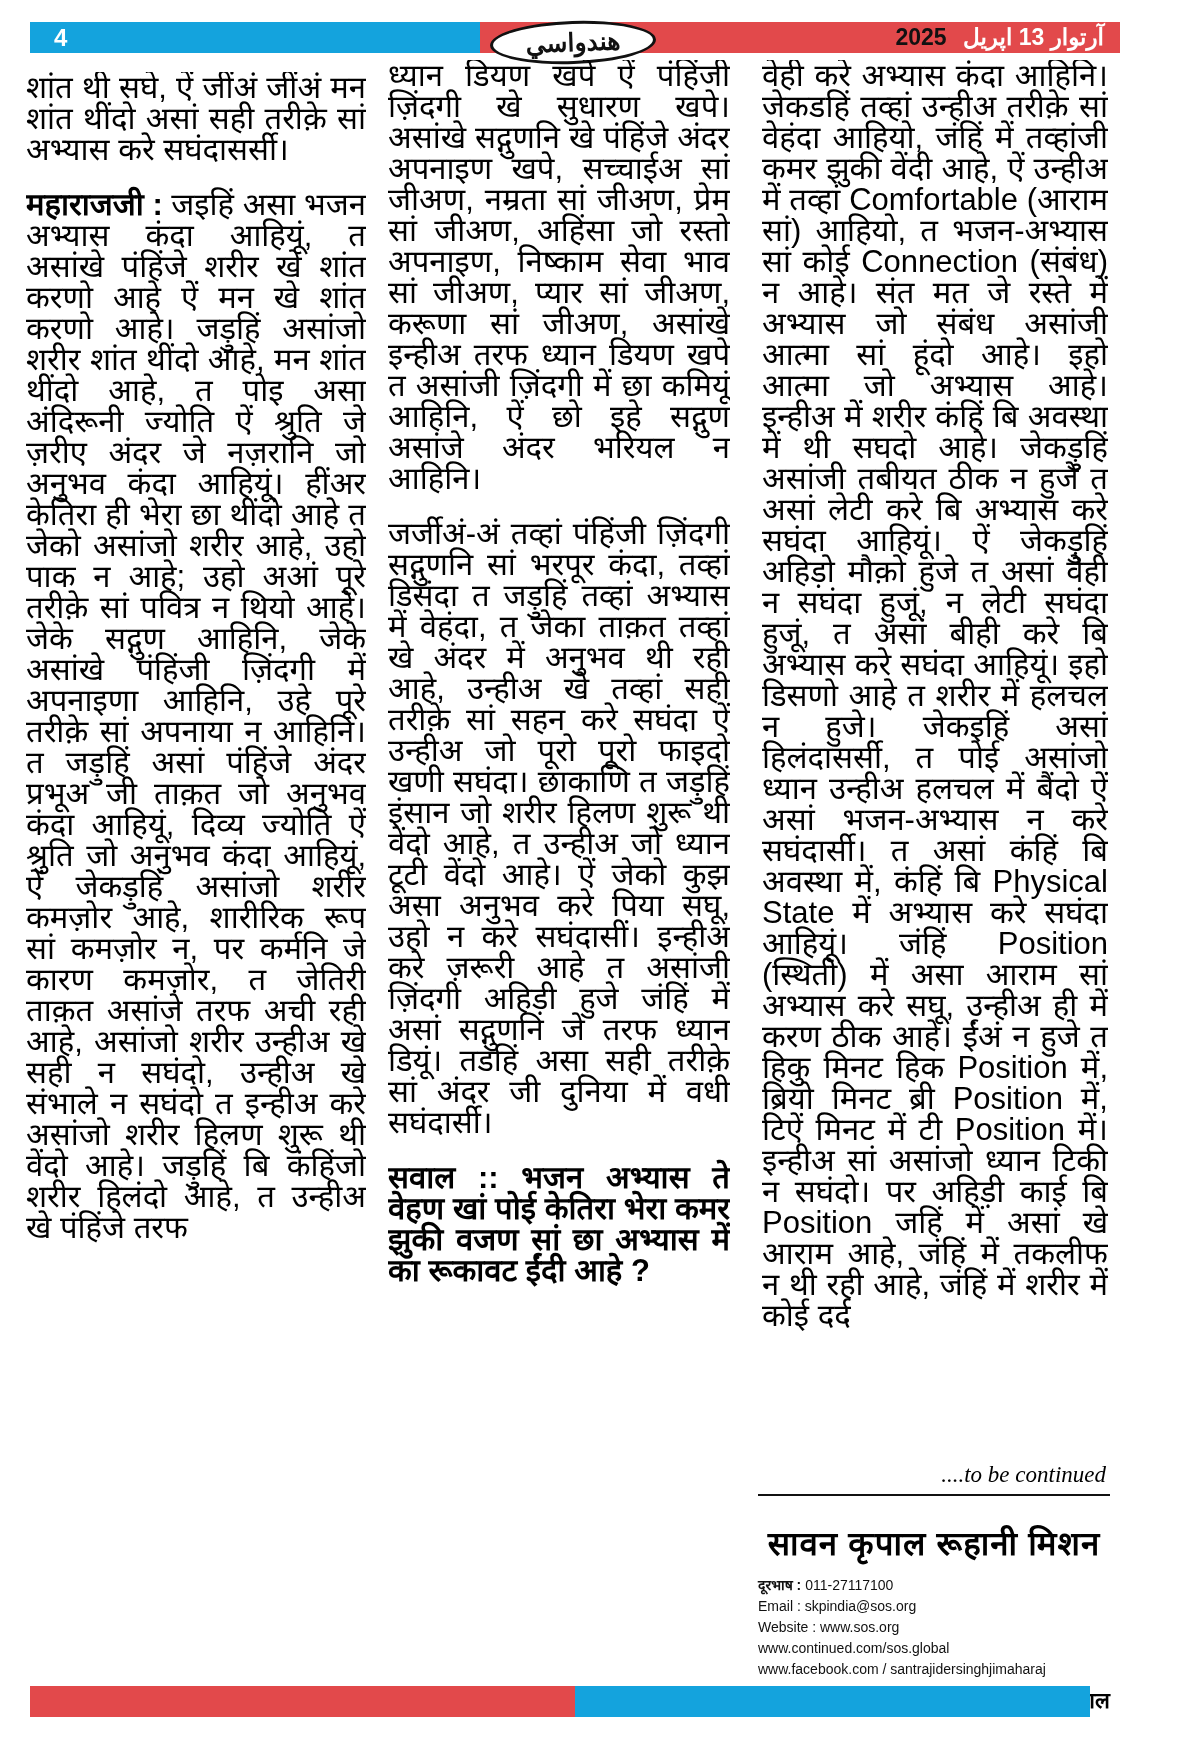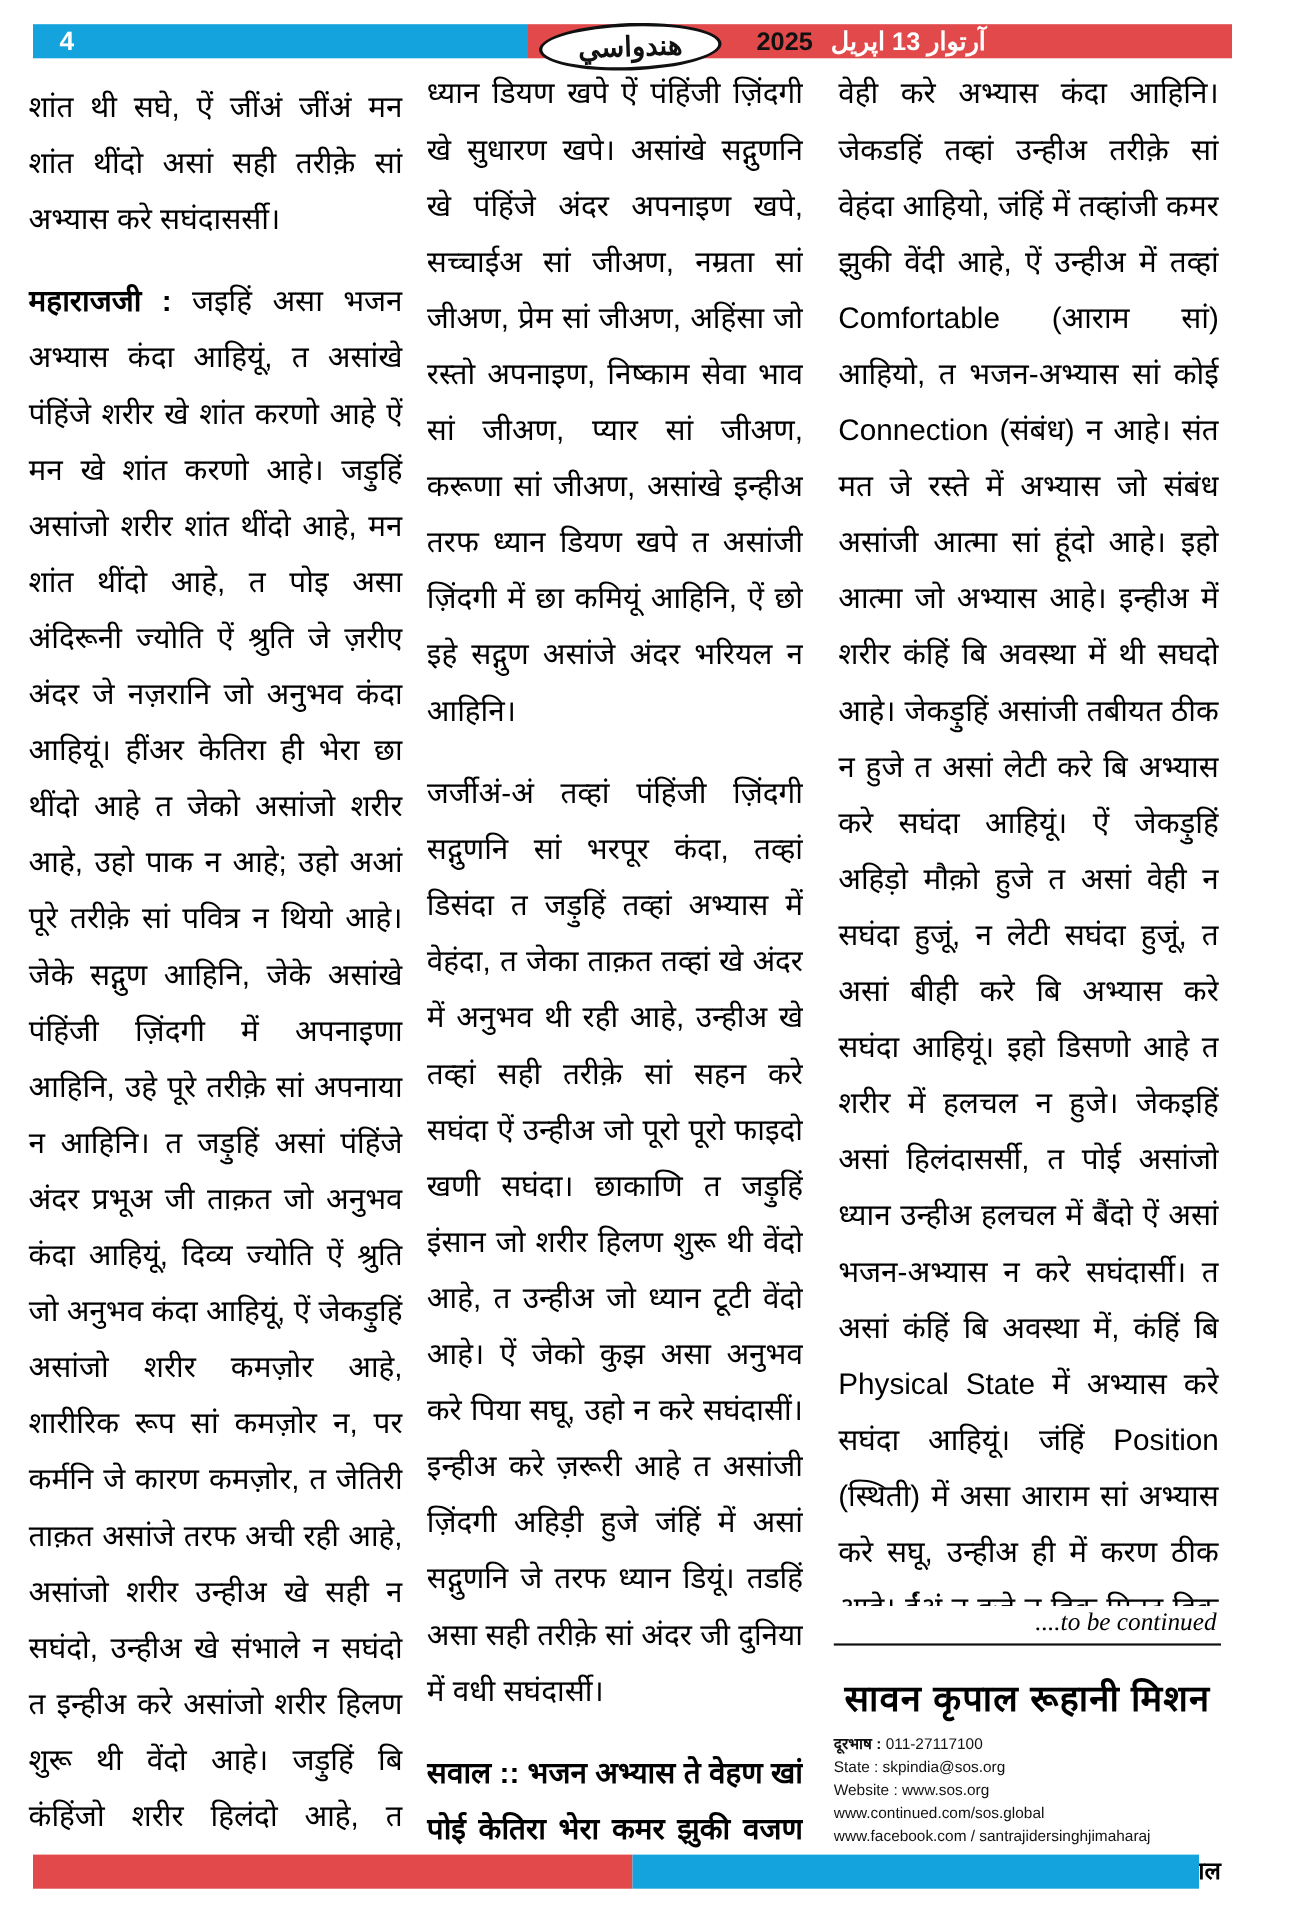--- a/index.html
+++ b/index.html
@@ -4,34 +4,34 @@
 <style>
   html,body{margin:0;padding:0;}
   body{
     width:1180px;height:1744px;background:#ffffff;position:relative;
     font-family:"Liberation Sans", sans-serif;color:#000;overflow:hidden;
   }
   
   .header-bar{position:absolute;left:30px;top:22px;width:1090px;height:31px;display:flex;}
   .hb-blue{width:450px;background:#14a3dd;display:flex;align-items:center;}
   .hb-blue .pagenum{color:#fff;font-weight:bold;font-size:24px;padding-left:24px;}
-  .hb-red{flex:1;background:#e2494b;display:flex;align-items:center;justify-content:center;padding-right:16px;}
+  .hb-red{flex:1;background:#e2494b;display:flex;align-items:center;justify-content:flex-end;padding-right:16px;}
   .date-wrap{direction:rtl;font-size:23px;font-weight:bold;color:#fff;white-space:nowrap;}
   .date-wrap .year{color:#111;margin-right:10px;}
   .logo-oval{
     position:absolute;left:490px;top:21px;width:160px;height:37px;background:#fff;
     border:3px solid #111;border-radius:50%;display:flex;align-items:center;justify-content:center;
     font-size:25px;font-weight:bold;color:#111;transform:rotate(-2deg);
   }
   
   .col{position:absolute;overflow:hidden;}
   #col1{left:26px;top:72px;width:340px;height:1605px;}
   #col2{left:388px;top:60px;width:342px;height:1620px;}
   #col3{left:762px;top:60px;width:346px;height:1400px;}
-  .col p{font-size:27px;line-height:51px;text-align:justify;margin:0 0 24px 0;}
+  .col p{font-size:31px;line-height:31px;text-align:justify;margin:0 0 24px 0;}
   .col p.q{font-weight:bold;}
   .lead{font-weight:bold;margin-top:40px;}
   
   .mission-block{position:absolute;left:758px;top:1462px;width:352px;}
   .continued{text-align:right;font-family:"Liberation Serif", serif;font-style:italic;font-weight:normal;font-size:23px;margin:0 4px 6px 0;}
   .mission-title{font-size:33px;font-weight:bold;text-align:center;border-top:2px solid #111;padding-top:24px;margin-bottom:10px;letter-spacing:1px;}
   .contact-line{font-size:14px;line-height:21px;color:#111;}
   .contact-line .dlabel{font-weight:bold;}
   .courtesy-line{text-align:right;font-size:18px;margin-top:4px;}
   .courtesy-line .cname{font-weight:bold;font-size:22px;}
@@ -68,21 +68,21 @@
 </div>
 
 <div class="col" id="col3">
   <p>वेही करे अभ्यास कंदा आहिनि। जेकडहिं तव्हां उन्हीअ तरीक़े सां वेहंदा आहियो, जंहिं में तव्हांजी कमर झुकी वेंदी आहे, ऐं उन्हीअ में तव्हां Comfortable (आराम सां) आहियो, त भजन-अभ्यास सां कोई Connection (संबंध) न आहे। संत मत जे रस्ते में अभ्यास जो संबंध असांजी आत्मा सां हूंदो आहे। इहो आत्मा जो अभ्यास आहे। इन्हीअ में शरीर कंहिं बि अवस्था में थी सघदो आहे। जेकड़ुहिं असांजी तबीयत ठीक न हुजे त असां लेटी करे बि अभ्यास करे सघंदा आहियूं। ऐं जेकड़ुहिं अहिड़ो मौक़ो हुजे त असां वेही न सघंदा हुजूं, न लेटी सघंदा हुजूं, त असां बीही करे बि अभ्यास करे सघंदा आहियूं। इहो डिसणो आहे त शरीर में हलचल न हुजे। जेकइहिं असां हिलंदासर्सी, त पोई असांजो ध्यान उन्हीअ हलचल में बैंदो ऐं असां भजन-अभ्यास न करे सघंदार्सी। त असां कंहिं बि अवस्था में, कंहिं बि Physical State में अभ्यास करे सघंदा आहियूं। जंहिं Position (स्थिती) में असा आराम सां अभ्यास करे सघू, उन्हीअ ही में करण ठीक आहे। ईंअं न हुजे त हिकु मिनट हिक Position में, ब्रियो मिनट ब्री Position में, टिऐं मिनट में टी Position में। इन्हीअ सां असांजो ध्यान टिकी न सघंदो। पर अहिड़ी काई बि Position जहिं में असां खे आराम आहे, जंहिं में तकलीफ न थी रही आहे, जंहिं में शरीर में कोई दर्द</p>
 </div>
 
 <div class="mission-block">
   <div class="continued">....to be continued</div>
   <div class="mission-title">सावन कृपाल रूहानी मिशन</div>
   <div class="contact-line"><span class="dlabel">दूरभाष :</span> <span>011-27117100</span></div>
-  <div class="contact-line">State : skpindia@sos.org</div>
+  <div class="contact-line">Email : skpindia@sos.org</div>
   <div class="contact-line">Website : www.sos.org</div>
   <div class="contact-line">www.continued.com/sos.global</div>
   <div class="contact-line">www.facebook.com / santrajidersinghjimaharaj</div>
   <div class="courtesy-line"><span>Courtesy :</span> <span class="cname">बिनीता नागपाल</span></div>
 </div>
 
 <div class="footer-bar">
   <div class="fb-red"></div>
   <div class="fb-blue"></div>
 </div>

